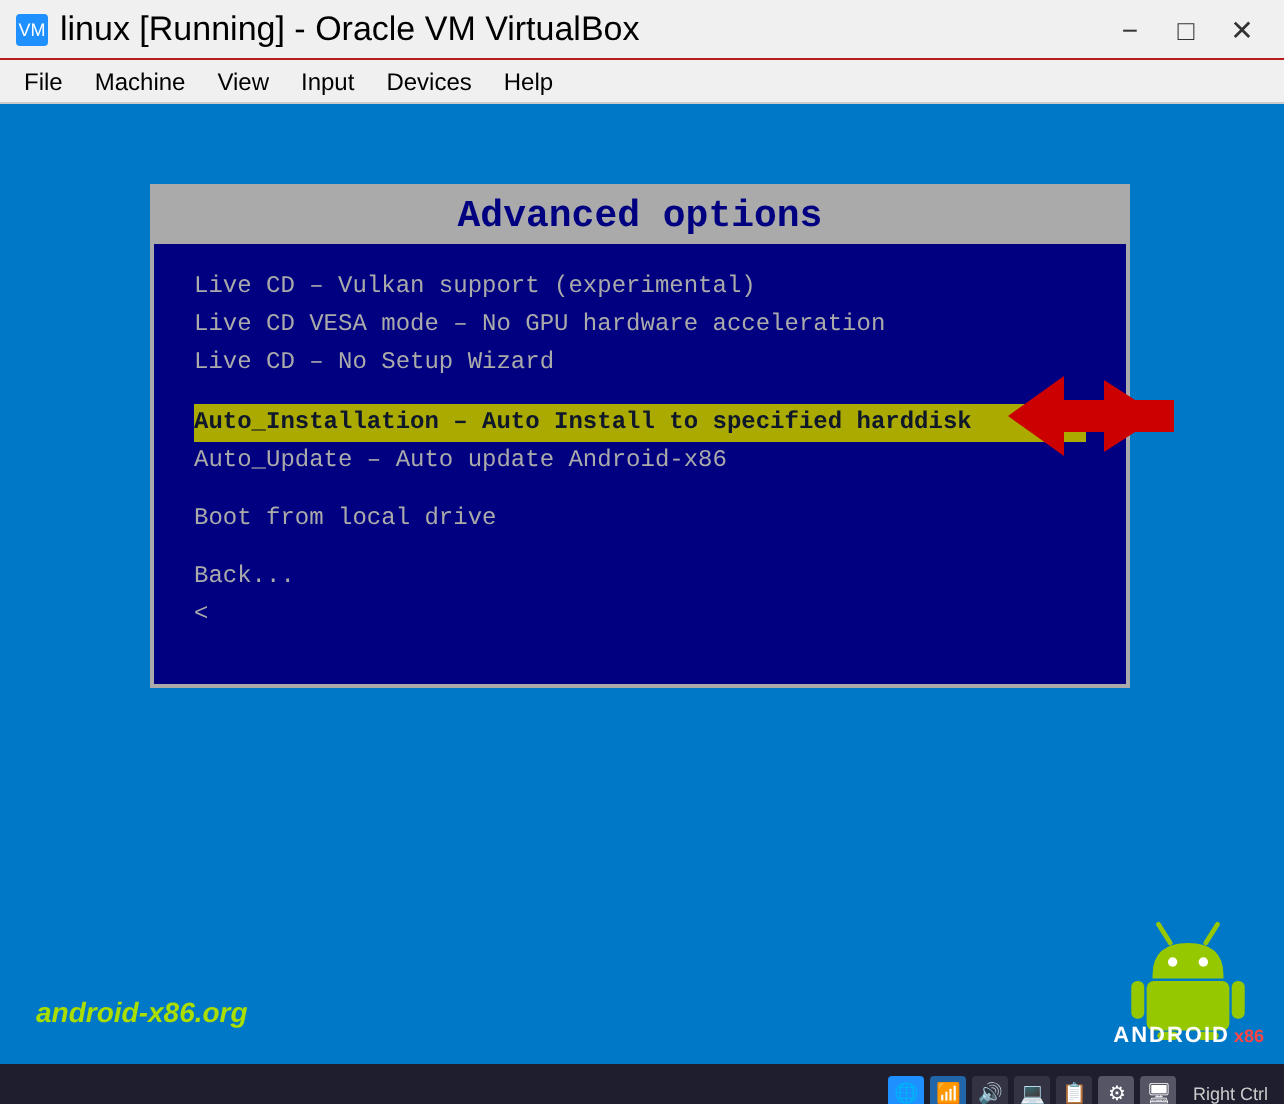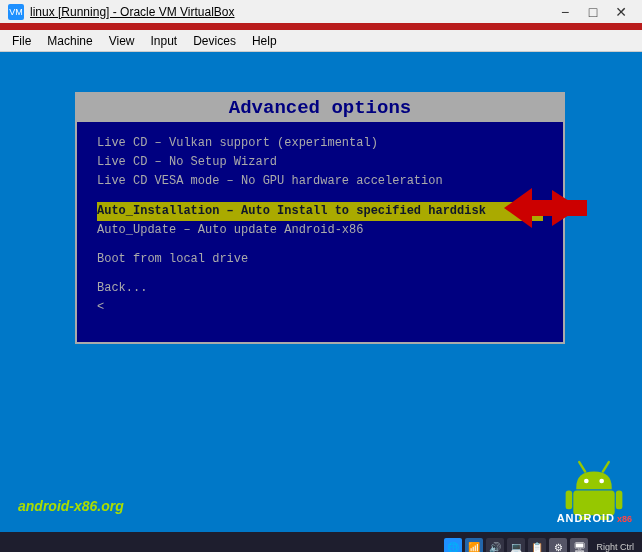--- a/index.html
+++ b/index.html
@@ -13,36 +13,35 @@
       user-select: none;
     }
 
     
     .title-bar {
       background: #f0f0f0;
       height: 30px;
       display: flex;
       align-items: center;
       padding: 0 8px;
-      border-bottom: 7px solid #b91c1c;
+      border-bottom: 1px solid #b91c1c;
     }
     .title-bar-icon {
       width: 16px;
       height: 16px;
       margin-right: 6px;
       background: #1e90ff;
       border-radius: 2px;
       display: flex; align-items: center; justify-content: center;
       color: white; font-size: 10px;
     }
     .title-bar-text {
       flex: 1;
-      font-size: 12px;
+      font-size: 17px;
       color: #000;
-      text-decoration: underline;
     }
     .title-bar-controls {
       display: flex;
       gap: 2px;
     }
     .title-btn {
       width: 26px;
       height: 22px;
       border: none;
       background: transparent;
@@ -215,22 +214,22 @@
   <span class="menu-item">Devices</span>
   <span class="menu-item">Help</span>
 </div>
 
 <div class="vm-content">
 
   <div class="boot-menu-container">
     <div class="boot-menu-header">Advanced options</div>
     <div class="boot-menu-body">
       <div class="menu-option">Live CD – Vulkan support (experimental)</div>
+      <div class="menu-option">Live CD VESA mode – No GPU hardware acceleration</div>
       <div class="menu-option">Live CD – No Setup Wizard</div>
-      <div class="menu-option">Live CD VESA mode – No GPU hardware acceleration</div>
       <div class="menu-spacer"></div>
       <div class="menu-option selected">Auto_Installation – Auto Install to specified harddisk</div>
       <div class="menu-option">Auto_Update – Auto update Android-x86</div>
       <div class="menu-spacer"></div>
       <div class="menu-option">Boot from local drive</div>
       <div class="menu-spacer"></div>
       <div class="menu-back">
         <span>Back...</span>
         <span>&lt;</span>
       </div>

